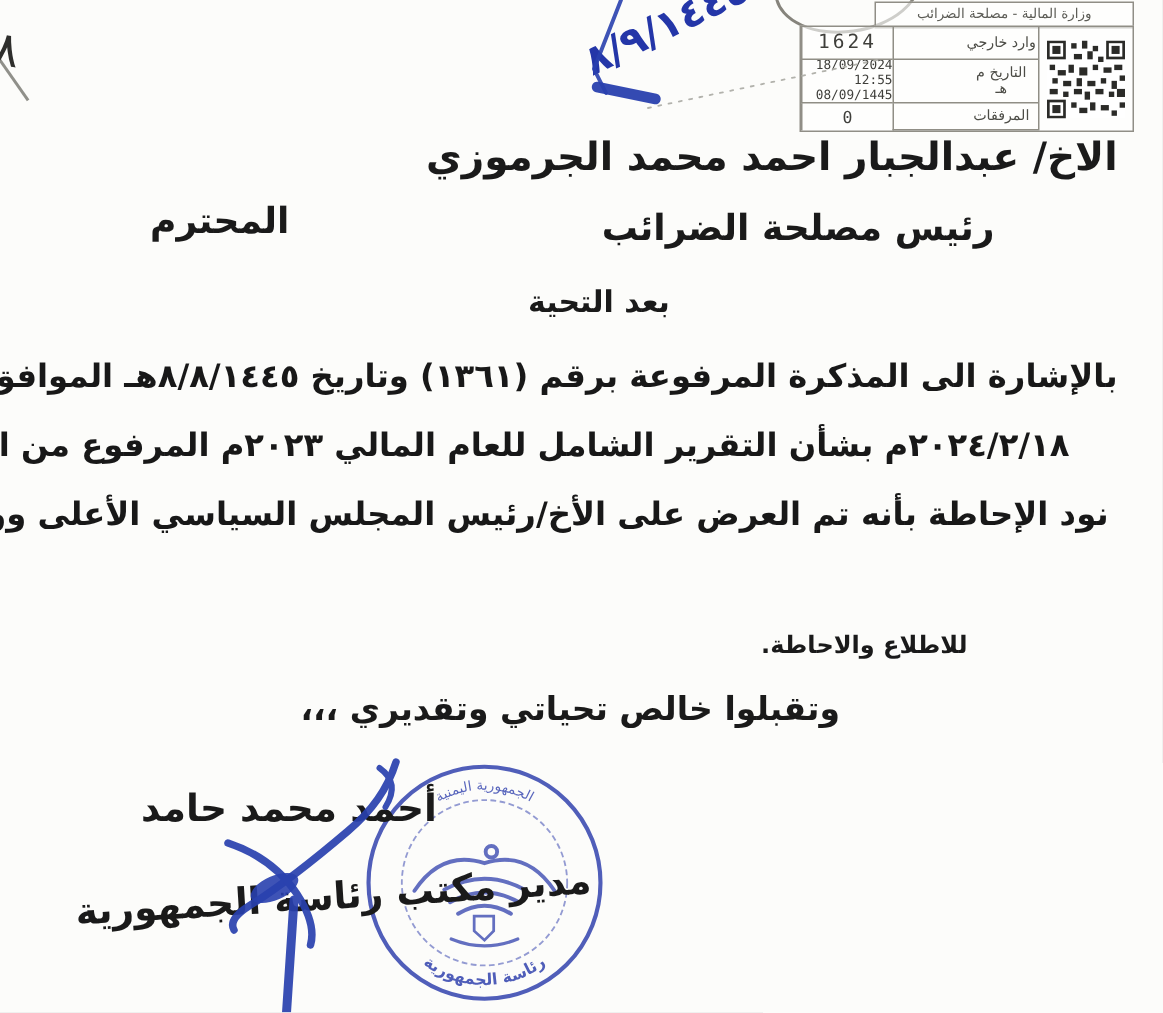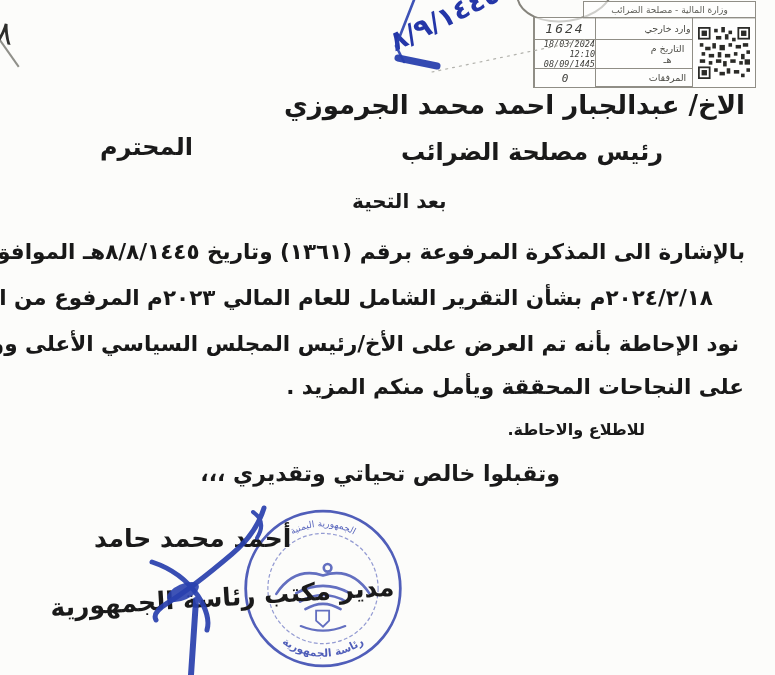--- a/index.html
+++ b/index.html
@@ -21,21 +21,21 @@
               font-size:9px;color:#5c5c56;direction:rtl;z-index:3;background:rgba(255,255,255,.6);}
   .reg-table{position:absolute;left:533px;top:17px;width:221px;height:69px;
              border:1px solid #908e86;direction:rtl;display:grid;
              grid-template-columns:63px 97px 61px;grid-template-rows:22px 29px 18px;z-index:3;
              background:rgba(255,255,255,.6);}
   .reg-cell{border-left:1px solid #908e86;border-bottom:1px solid #908e86;
             display:flex;align-items:center;justify-content:center;flex-direction:column;
             color:#4c4c46;overflow:hidden;}
   .reg-cell:nth-last-child(-n+1){border-bottom:none;}
   .reg-label{font-size:9.5px;padding-left:47px;}
-  .reg-val{font-family:"DejaVu Sans Mono", monospace;color:#3e3e3a;font-style:italic;}
+  .reg-val{font-family:"DejaVu Sans Mono", monospace;color:#3e3e3a;}
   .v1624{font-size:13px;letter-spacing:2px;}
   .vdate{font-size:8.5px;line-height:10px;align-items:flex-start;}
   .v0{font-size:11px;}
   .qr-cell{grid-row:1 / span 3;border-bottom:none;display:flex;align-items:center;justify-content:center;}
   .arc-partial{position:absolute;left:516px;top:-40px;width:94px;height:58px;border:2px solid #86847c;
                border-radius:50%;transform:rotate(-8deg);z-index:1;}
 
   
   .addressee1{right:30px;top:90px;font-size:26px;}
   .addressee2{right:112px;top:138px;font-size:24px;}
@@ -120,36 +120,35 @@
             <rect x="24" y="26" width="2" height="2"></rect>
             <rect x="27" y="23" width="2" height="2"></rect>
         </g>
       </svg>
     </div>
     <div class="reg-cell reg-label">
       <span>التاريخ م</span>
       <span>هـ</span>
     </div>
     <div class="reg-cell reg-val vdate">
-      <span>18/03/2024 12:10</span>
+      <span>18/09/2024 12:55</span>
       <span>08/09/1445</span>
     </div>
     <div class="reg-cell reg-label">المرفقات</div>
     <div class="reg-cell reg-val v0">0</div>
   </div>
 
   <div class="txt bold addressee1">الاخ/ عبدالجبار احمد محمد الجرموزي</div>
   <div class="txt bold addressee2">رئيس مصلحة الضرائب</div>
   <div class="txt bold honorific">المحترم</div>
   <div class="txt bold greeting">بعد التحية</div>
 
   <div class="txt body-line b1">بالإشارة الى المذكرة المرفوعة برقم (١٣٦١) وتاريخ ٨/٨/١٤٤٥هـ الموافق</div>
   <div class="txt body-line b2">٢٠٢٤/٢/١٨م بشأن التقرير الشامل للعام المالي ٢٠٢٣م المرفوع من المصلحة.</div>
   <div class="txt body-line b3">نود الإحاطة بأنه تم العرض على الأخ/رئيس المجلس السياسي الأعلى ووجه بشكركم</div>
-  <div class="txt body-line b4">على النجاحات المحققة ويأمل منكم المزيد .</div>
   <div class="txt bold note-line">للاطلاع والاحاطة.</div>
   <div class="txt bold closing">وتقبلوا خالص تحياتي وتقديري ،،،</div>
 
   <div class="txt bold sig-name">أحمد محمد حامد</div>
   <div class="txt bold sig-title">مدير مكتب رئاسة الجمهورية</div>
 
   <div class="round-stamp">
     <svg width="226" height="173" viewBox="0 0 226 226">
       <defs>
         <path id="arcTop" d="M 32 113 A 81 81 0 0 1 194 113"></path>

